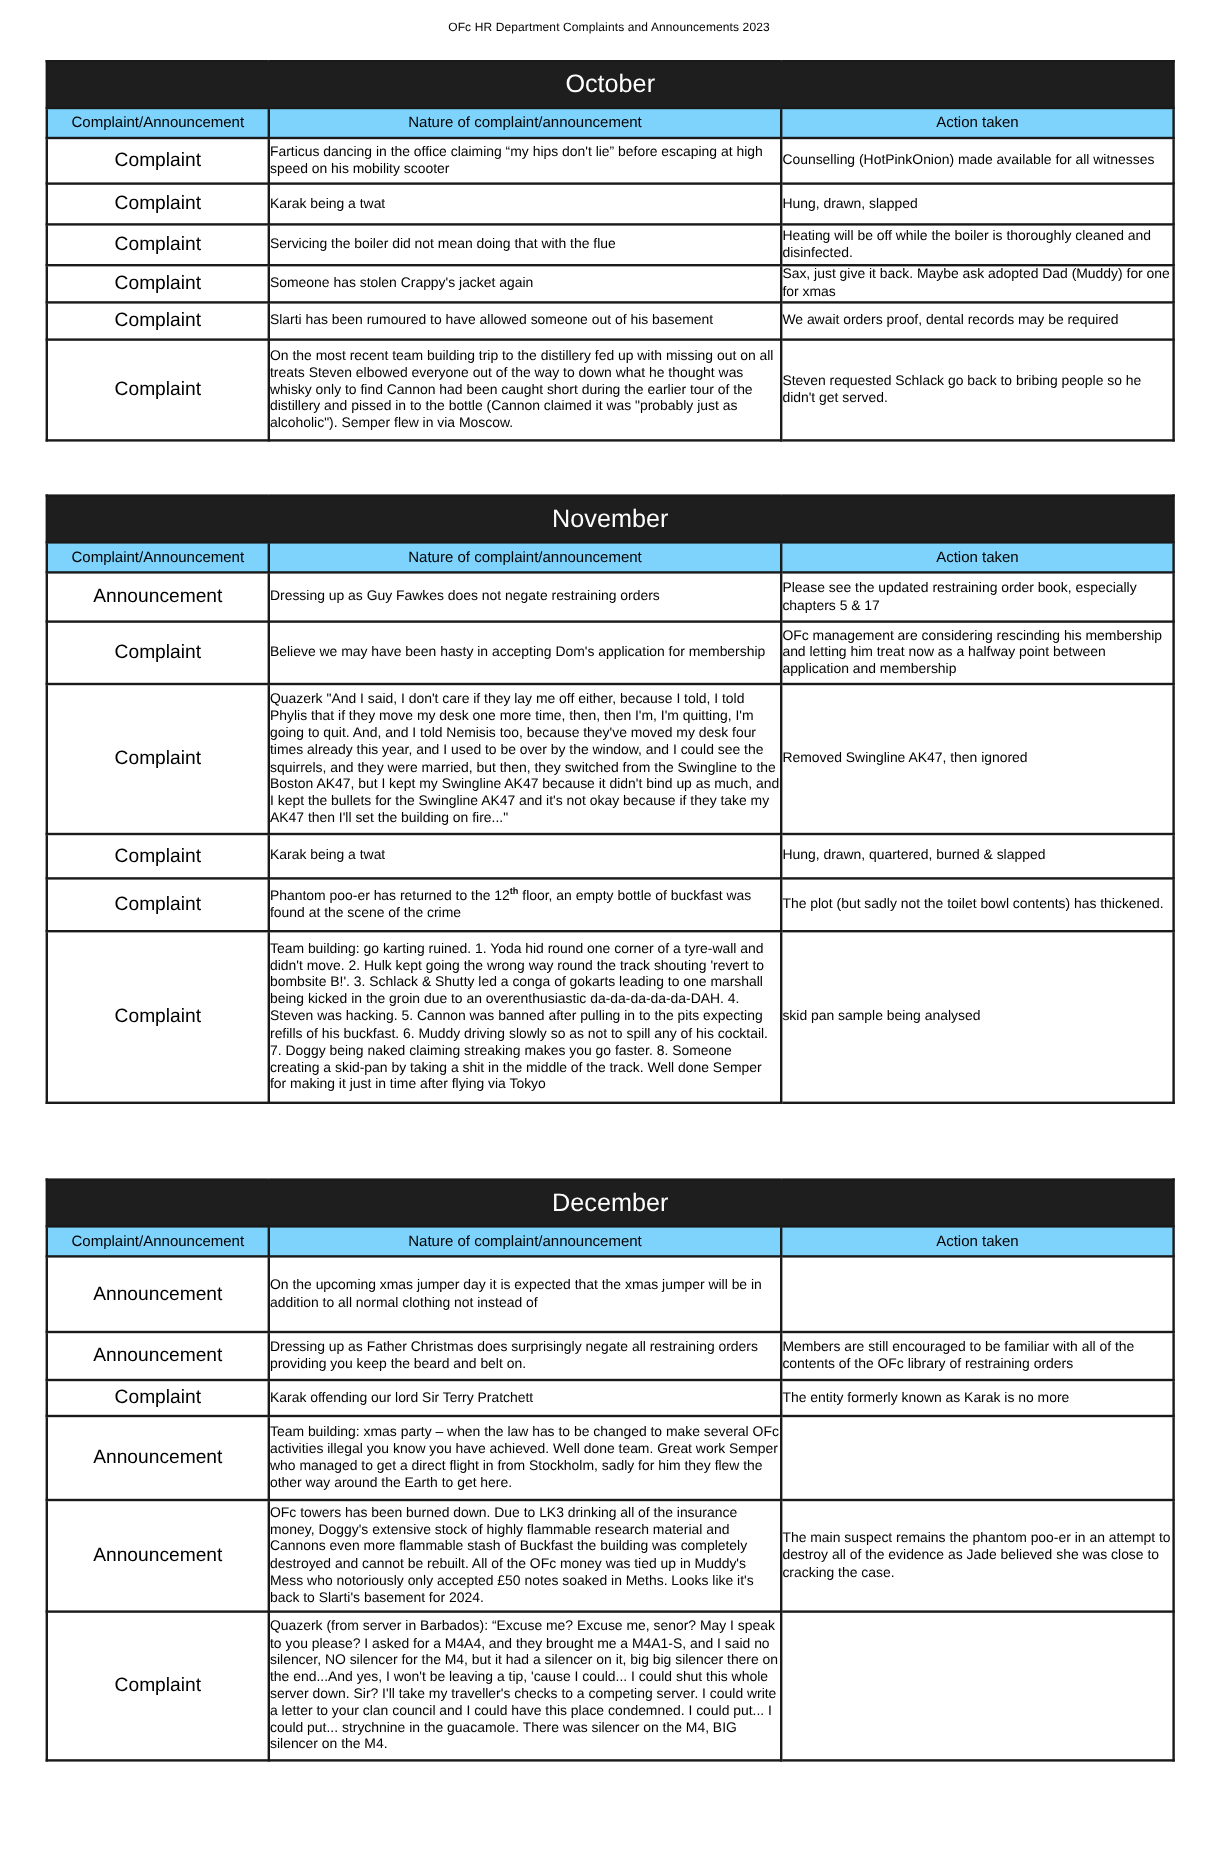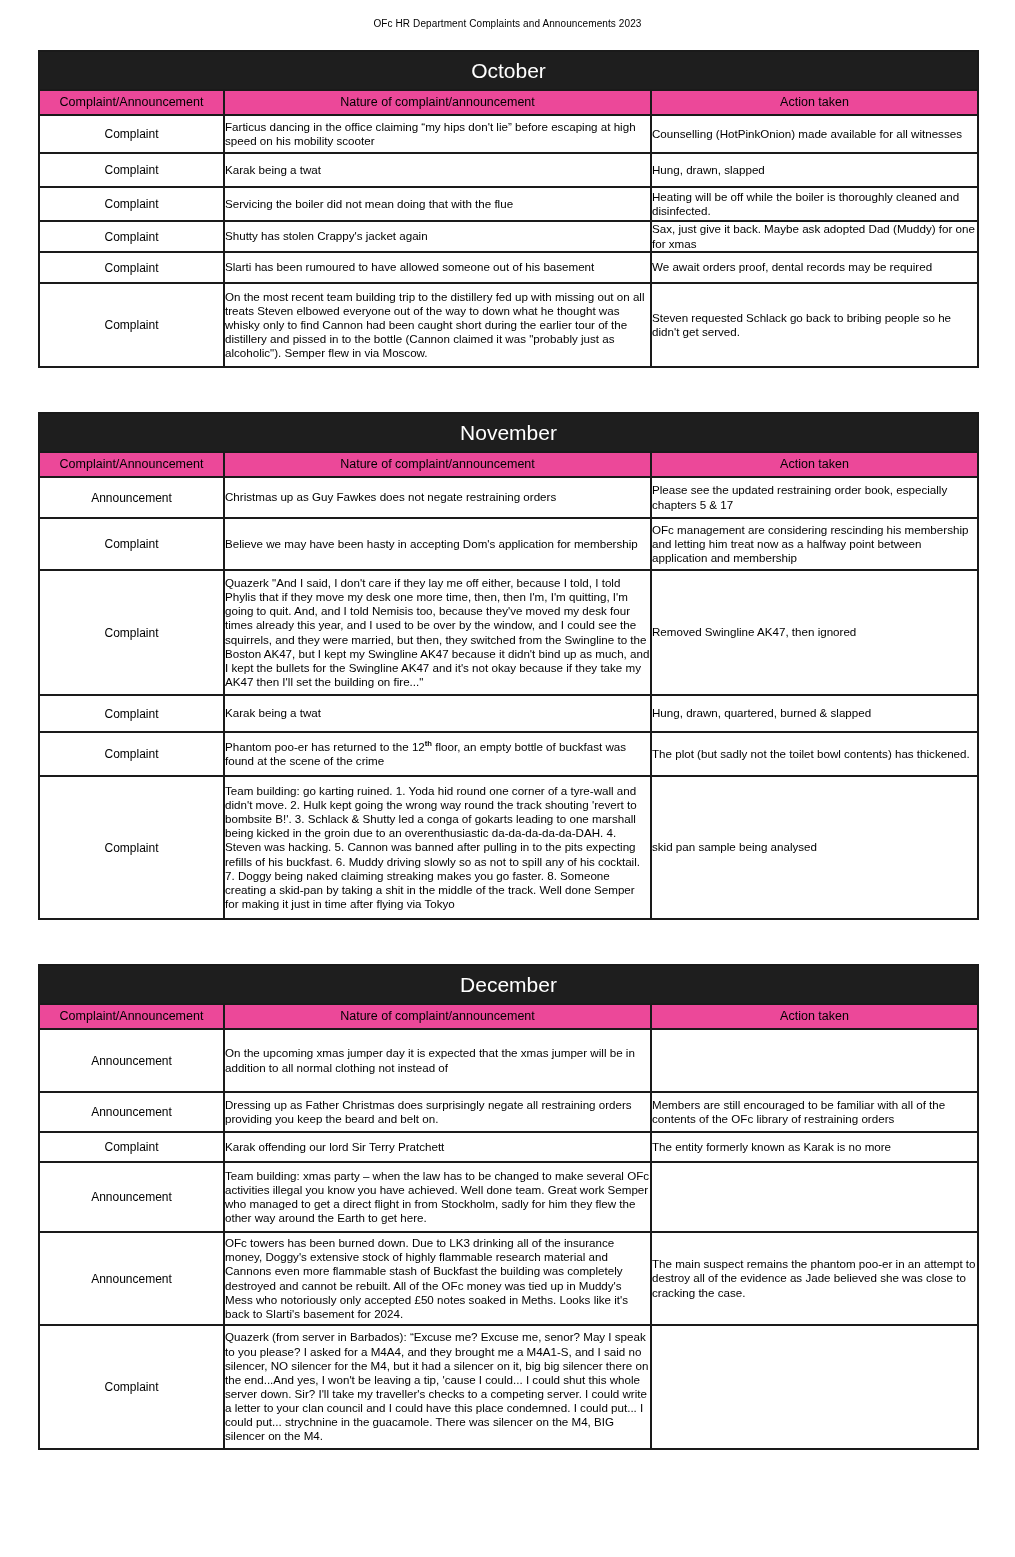--- a/index.html
+++ b/index.html
@@ -56,25 +56,25 @@
     border-left: 2px solid #1a1a1a;
     border-right: 2px solid #1a1a1a;
     border-top: 2px solid #1a1a1a;
   }
   .col-head {
     font-size: 12.5px;
     font-weight: normal;
     text-align: center;
     height: 23px;
     line-height: 23px;
-    background: #ec4899;
+    background: #7dd3fc;
   }
   td.c-type {
     text-align: center;
-    font-size: 12px;
+    font-size: 16px;
     padding: 2px 4px;
   }
   td.c-nature, td.c-action {
     text-align: left;
     font-size: 11.6px;
     line-height: 1.22;
     padding: 3px 2px 3px 3px;
     vertical-align: top;
   }
   td.c-action { }
@@ -113,21 +113,21 @@
               <td class="c-nature">Karak being a twat</td>
               <td class="c-action">Hung, drawn, slapped</td>
             </tr>
             <tr style="height: 34px;">
               <td class="c-type">Complaint</td>
               <td class="c-nature">Servicing the boiler did not mean doing that with the flue</td>
               <td class="c-action">Heating will be off while the boiler is thoroughly cleaned and disinfected.</td>
             </tr>
             <tr style="height: 31px;">
               <td class="c-type">Complaint</td>
-              <td class="c-nature">Shutty has stolen Crappy's jacket again</td>
+              <td class="c-nature">Someone has stolen Crappy's jacket again</td>
               <td class="c-action">Sax, just give it back. Maybe ask adopted Dad (Muddy) for one for xmas</td>
             </tr>
             <tr style="height: 31px;">
               <td class="c-type">Complaint</td>
               <td class="c-nature">Slarti has been rumoured to have allowed someone out of his basement</td>
               <td class="c-action">We await orders proof, dental records may be required</td>
             </tr>
             <tr style="height: 84px;">
               <td class="c-type">Complaint</td>
               <td class="c-nature">On the most recent team building trip to the distillery fed up with missing out on all treats Steven elbowed everyone out of the way to down what he thought was whisky only to find Cannon had been caught short during the earlier tour of the distillery and pissed in to the bottle (Cannon claimed it was "probably just as alcoholic"). Semper flew in via Moscow.</td>
@@ -147,21 +147,21 @@
             <tr>
               <th class="month-head" colspan="3">November</th>
             </tr>
             <tr>
               <th class="col-head">Complaint/Announcement</th>
               <th class="col-head">Nature of complaint/announcement</th>
               <th class="col-head">Action taken</th>
             </tr>
             <tr style="height: 41px;">
               <td class="c-type">Announcement</td>
-              <td class="c-nature">Christmas up as Guy Fawkes does not negate restraining orders</td>
+              <td class="c-nature">Dressing up as Guy Fawkes does not negate restraining orders</td>
               <td class="c-action">Please see the updated restraining order book, especially chapters 5 &amp; 17</td>
             </tr>
             <tr style="height: 52px;">
               <td class="c-type">Complaint</td>
               <td class="c-nature">Believe we may have been hasty in accepting Dom's application for membership</td>
               <td class="c-action">OFc management are considering rescinding his membership and letting him treat now as a halfway point between application and membership</td>
             </tr>
             <tr style="height: 125px;">
               <td class="c-type">Complaint</td>
               <td class="c-nature">Quazerk "And I said, I don't care if they lay me off either, because I told, I told Phylis that if they move my desk one more time, then, then I'm, I'm quitting, I'm going to quit. And, and I told Nemisis too, because they've moved my desk four times already this year, and I used to be over by the window, and I could see the squirrels, and they were married, but then, they switched from the Swingline to the Boston AK47, but I kept my Swingline AK47 because it didn't bind up as much, and I kept the bullets for the Swingline AK47 and it's not okay because if they take my AK47 then I'll set the building on fire..."</td>
@@ -178,21 +178,21 @@
               <td class="c-action">The plot (but sadly not the toilet bowl contents) has thickened.</td>
             </tr>
             <tr style="height: 143px;">
               <td class="c-type">Complaint</td>
               <td class="c-nature">Team building: go karting ruined. 1. Yoda hid round one corner of a tyre-wall and didn't move. 2. Hulk kept going the wrong way round the track shouting 'revert to bombsite B!'. 3. Schlack &amp; Shutty led a conga of gokarts leading to one marshall being kicked in the groin due to an overenthusiastic da-da-da-da-da-DAH. 4. Steven was hacking. 5. Cannon was banned after pulling in to the pits expecting refills of his buckfast. 6. Muddy driving slowly so as not to spill any of his cocktail. 7. Doggy being naked claiming streaking makes you go faster. 8. Someone creating a skid-pan by taking a shit in the middle of the track. Well done Semper for making it just in time after flying via Tokyo</td>
               <td class="c-action">skid pan sample being analysed</td>
             </tr>
           </tbody>
         </table>
       </div>
-      <div class="table-wrap" style="margin-top: 44px;">
+      <div class="table-wrap" style="margin-top: 62px;">
         <table class="month">
           <colgroup>
             <col style="width: 185px;">
             <col style="width: 427px;">
             <col style="width: 327px;">
           </colgroup>
           <tbody>
             <tr>
               <th class="month-head" colspan="3">December</th>
             </tr>

